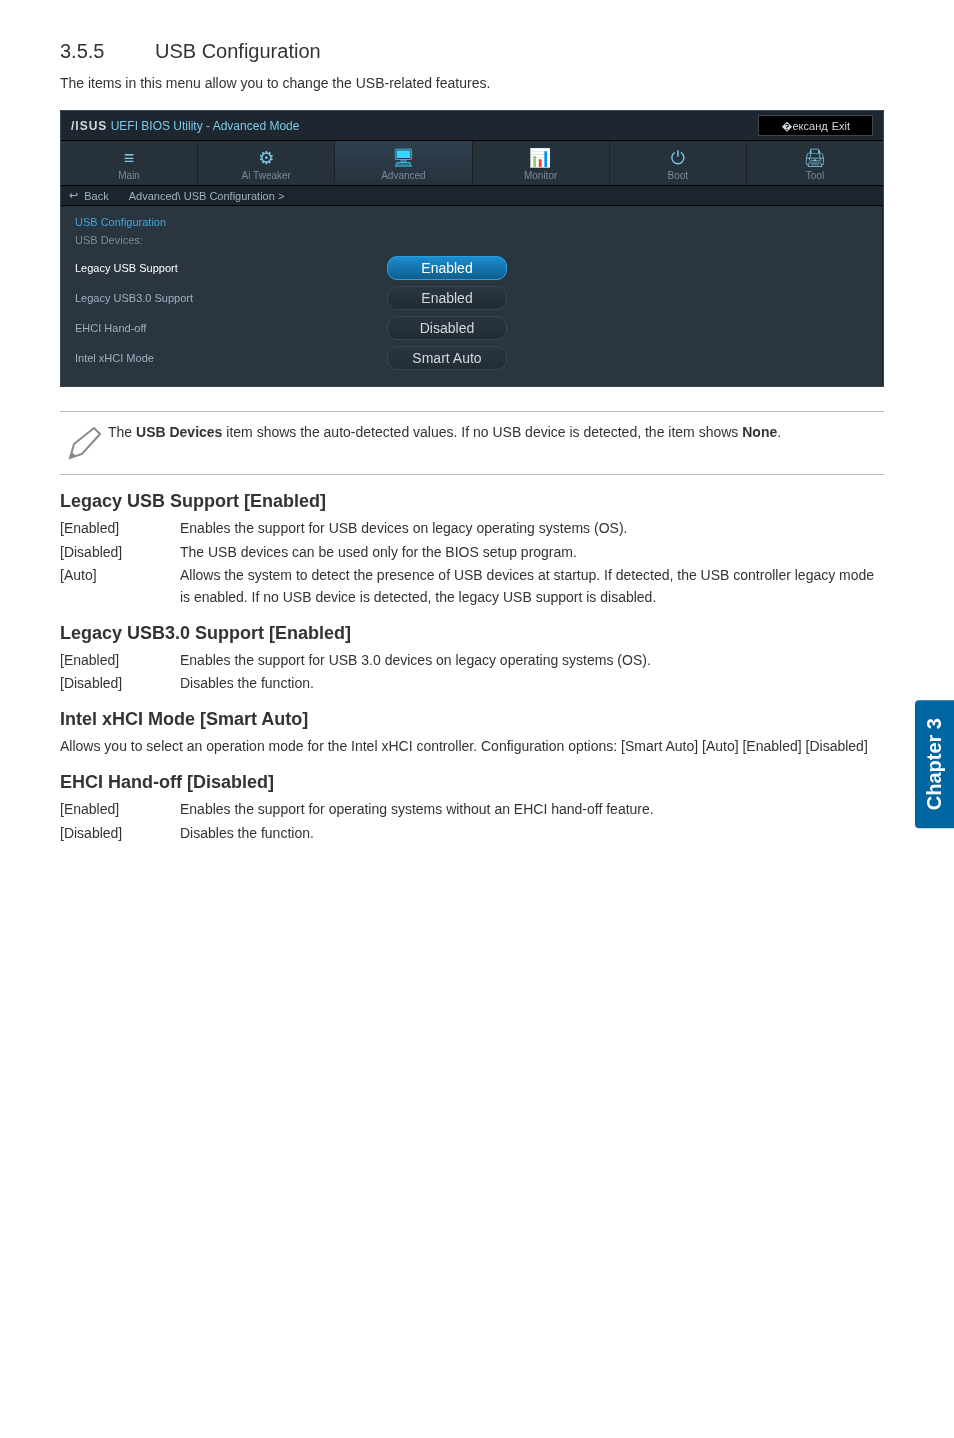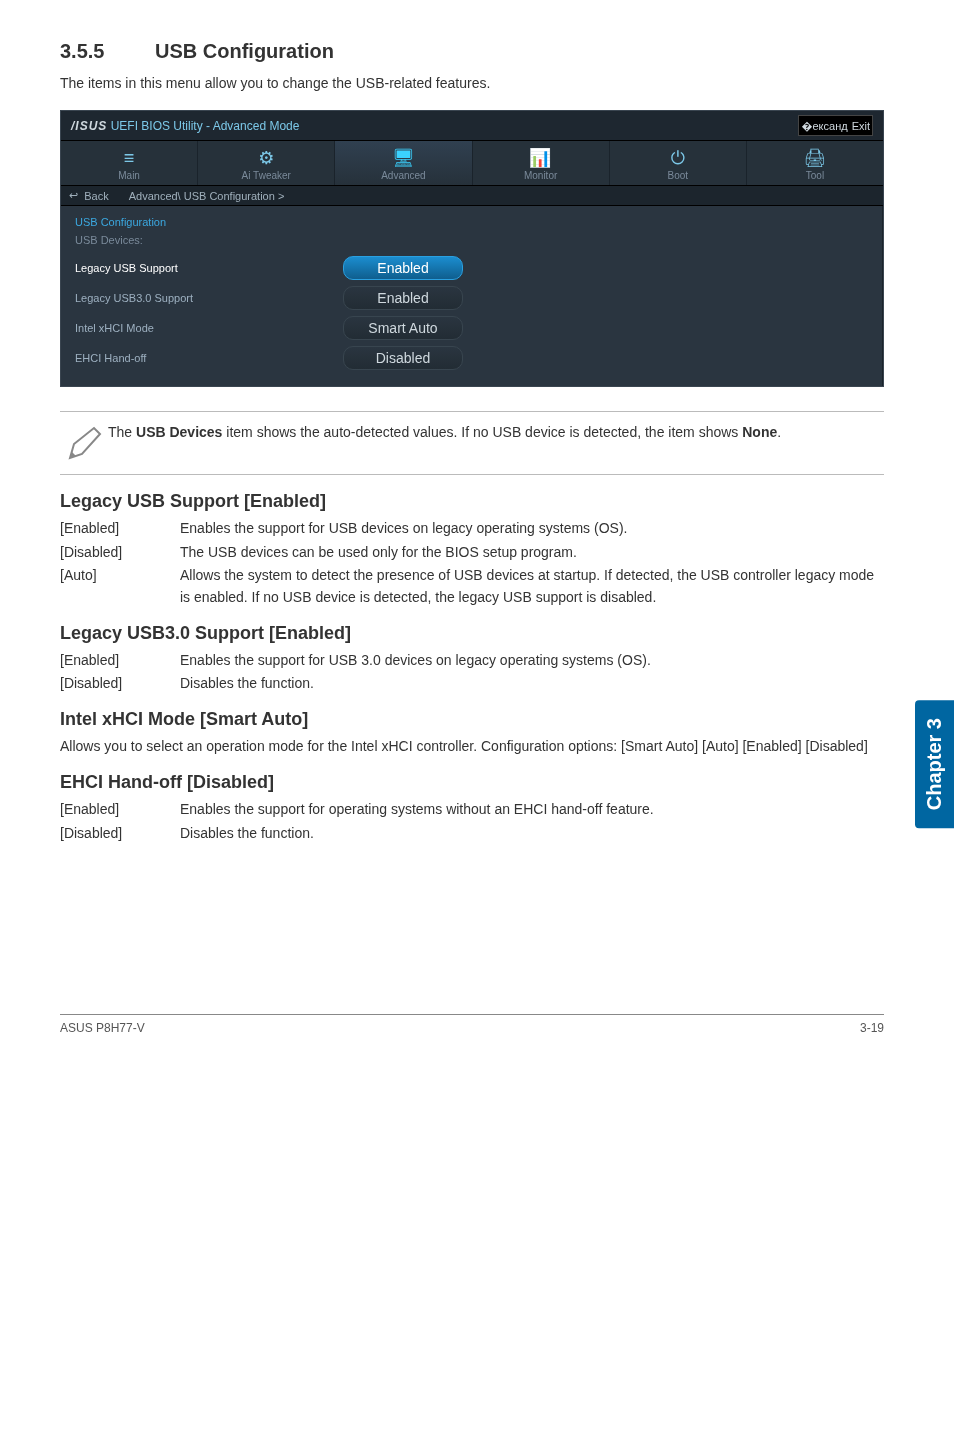--- a/index.html
+++ b/index.html
@@ -33,21 +33,21 @@
     color: #fff;
     writing-mode: vertical-rl;
     transform: rotate(180deg);
     padding: 18px 8px;
     font-size: 20px;
     font-weight: bold;
     border-radius: 0 4px 4px 0;
   }
   h2.section-num {
     font-size: 20px;
-    font-weight: bold;
+    font-weight: normal;
     margin: 0 0 10px 0;
   }
   .section-num .num { display:inline-block; width: 95px; }
   p.intro { margin: 8px 0 16px; line-height: 1.5; }
 
   
   .bios {
     border: 1px solid var(--bios-border);
     background: var(--bios-dark);
     color: #cfd8de;
@@ -56,25 +56,25 @@
   }
   .bios-top {
     display: flex;
     align-items: center;
     justify-content: space-between;
     background: var(--bios-darker);
     padding: 4px 10px;
     border-bottom: 1px solid #000;
   }
   .bios-title { color: #7cc8e8; font-size: 12px; }
-  .bios-title .brand { color:#cfd8de; font-weight:bold; letter-spacing:1px; font-style:italic; }
+  .bios-title .brand { color:#cfd8de; font-weight:bold; letter-spacing:1px; }
   .exit-btn {
     background: #000;
     border: 1px solid #444;
-    padding: 2px 2px;
+    padding: 2px 22px;
     color: #cfd8de;
     font-size: 11px;
     display: flex;
     align-items: center;
     gap: 4px;
   }
   .bios-nav {
     display: flex;
     background: #26313a;
     border-bottom: 1px solid #000;
@@ -126,21 +126,21 @@
     line-height: 1.5;
   }
   .cfg-head { color: #3ba8e0; margin-bottom: 6px; }
   .cfg-sub { color: var(--bios-text-muted); margin-bottom: 10px; }
   .cfg-sub2 { color: var(--bios-text-muted); margin: 0 0 14px 18px; }
   .row {
     display: flex;
     align-items: center;
     margin-bottom: 6px;
   }
-  .row .rlabel { width: 268px; color: #9db0c0; }
+  .row .rlabel { width: 312px; color: #9db0c0; }
   .row.hl .rlabel { color: #fff; }
   .row .pill {
     min-width: 120px;
     text-align: center;
     padding: 3px 16px;
     border-radius: 10px;
     font-size: 14px;
     background: linear-gradient(#2a3540, #222c34);
     border: 1px solid #38454f;
     color: #cfd8de;
@@ -243,26 +243,26 @@
 
         <div class="row hl">
           <div class="rlabel">Legacy USB Support</div>
           <div class="pill">Enabled</div>
         </div>
         <div class="row">
           <div class="rlabel">Legacy USB3.0 Support</div>
           <div class="pill">Enabled</div>
         </div>
         <div class="row">
+          <div class="rlabel">EHCI Hand-off</div>
+          <div class="pill">Disabled</div>
+        </div>
+        <div class="row">
           <div class="rlabel">Intel xHCI Mode</div>
           <div class="pill">Smart Auto</div>
-        </div>
-        <div class="row">
-          <div class="rlabel">EHCI Hand-off</div>
-          <div class="pill">Disabled</div>
         </div>
       </div>
     </div>
   </div>
 
   <div class="note">
     <svg width="42" height="42" viewBox="0 0 42 42">
       <path d="M6 36 L10 22 L30 6 L36 12 L18 32 Z" fill="none" stroke="#888" stroke-width="2"></path>
       <path d="M6 36 L12 34 L8 30 Z" fill="#888"></path>
     </svg>
@@ -301,19 +301,15 @@
   <h3 class="setting">EHCI Hand-off [Disabled]</h3>
   <div class="opt-row">
     <div class="key">[Enabled]</div>
     <div class="val">Enables the support for operating systems without an EHCI hand-off feature.</div>
   </div>
   <div class="opt-row">
     <div class="key">[Disabled]</div>
     <div class="val">Disables the function.</div>
   </div>
 
-  <div class="footer">
-    <span>ASUS P8H77-V</span>
-    <span>3-19</span>
-  </div>
 </div>
 
 <div class="chapter-tab">Chapter 3</div>
 
 </body></html>

